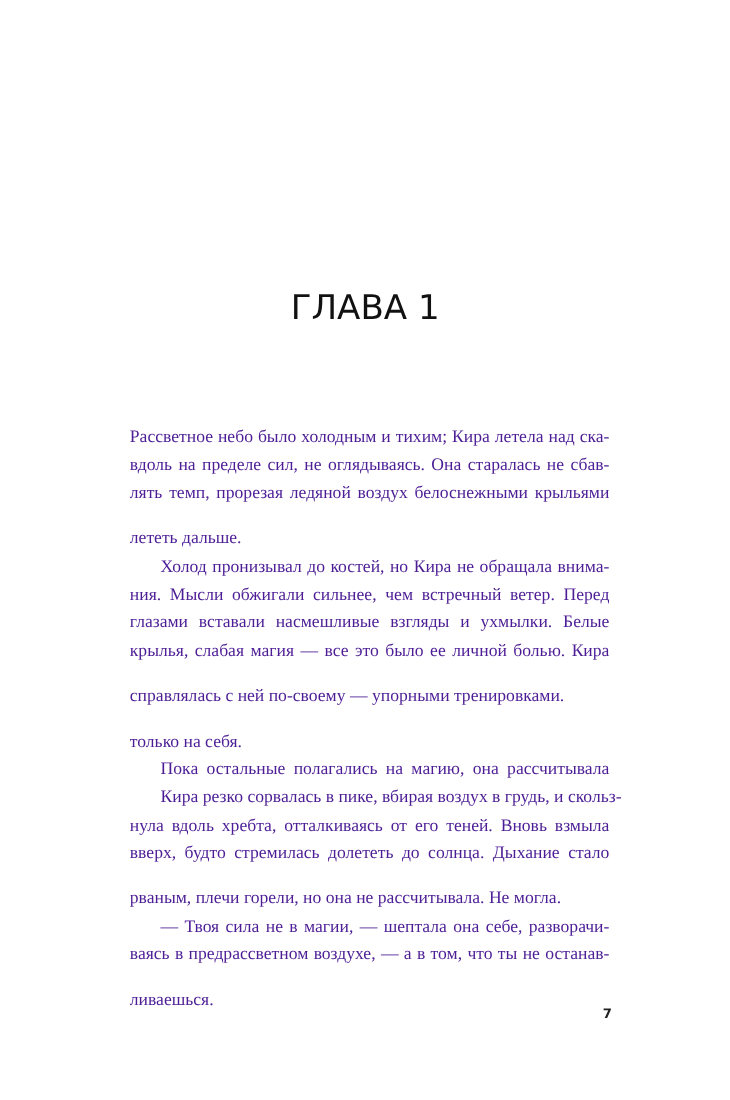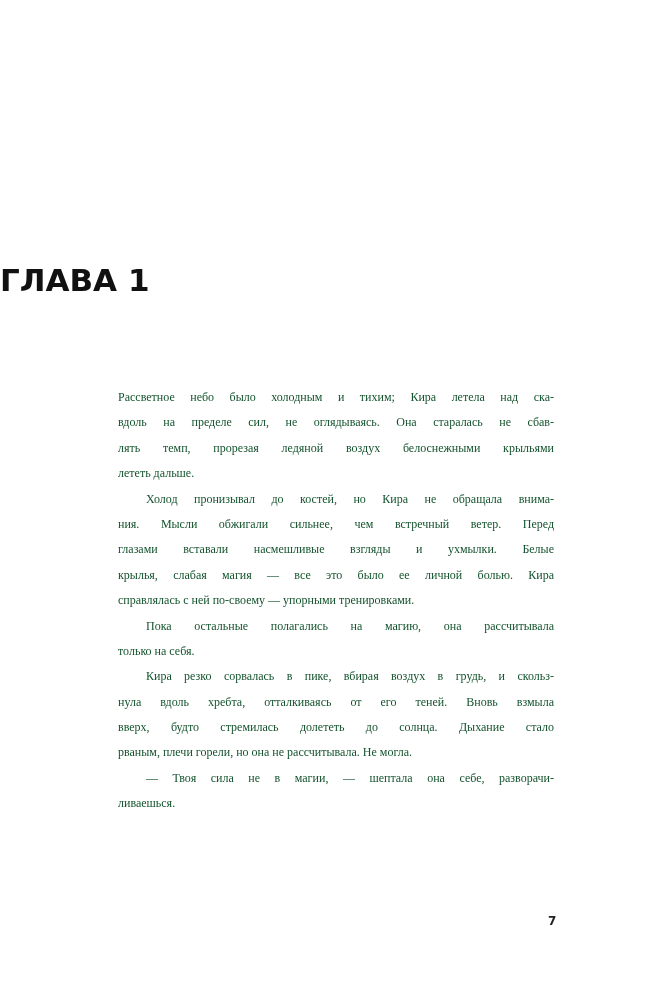--- a/index.html
+++ b/index.html
@@ -1,34 +1,35 @@
 <!DOCTYPE html>
 <html><head>
 <meta charset="utf-8">
 <style>
   html, body { margin: 0; padding: 0; background: #ffffff; }
   body { width: 664px; height: 1000px; position: relative; overflow: hidden; }
   .page { position: absolute; left: 0; top: 0; width: 664px; height: 1000px; background: #ffffff; }
   .chapter-title {
     position: absolute; left: 0; width: 664px; top: 262px;
+    text-align: center;
     font-family: "DejaVu Sans", sans-serif;
-    font-weight: bold; font-size: 31px; letter-spacing: 0px;
+    font-weight: normal; font-size: 31px; letter-spacing: 0px;
     color: #111111;
   }
   .body-text {
     position: absolute; left: 118px; top: 385px; width: 436px;
     font-family: "Liberation Serif", serif;
-    font-size: 12px; color: #14532d;
+    font-size: 16px; color: #4c1d95;
   }
   .line {
     display: block; height: 25.4px; line-height: 25.4px;
     white-space: nowrap;
     text-align: justify; text-align-last: justify;
   }
-  .line.last { text-align-last: left; }
+  .line.last { text-align-last: left; margin-top: 16px; }
   .line.indent { padding-left: 28px; }
   .page-number {
     position: absolute; left: 548px; top: 914px;
     font-family: "DejaVu Sans", sans-serif; font-weight: bold;
     font-size: 12px; color: #222222;
   }
 </style>
 </head>
 <body>
 
@@ -46,31 +47,32 @@
 
     <div>
       <span class="line indent">Холод пронизывал до костей, но Кира не обращала внима-</span>
       <span class="line">ния. Мысли обжигали сильнее, чем встречный ветер. Перед</span>
       <span class="line">глазами вставали насмешливые взгляды и ухмылки. Белые</span>
       <span class="line">крылья, слабая магия — все это было ее личной болью. Кира</span>
       <span class="line last">справлялась с ней по-своему — упорными тренировками.</span>
     </div>
 
     <div>
+      <span class="line last">только на себя.</span>
       <span class="line indent">Пока остальные полагались на магию, она рассчитывала</span>
-      <span class="line last">только на себя.</span>
     </div>
 
     <div>
       <span class="line indent">Кира резко сорвалась в пике, вбирая воздух в грудь, и скольз-</span>
       <span class="line">нула вдоль хребта, отталкиваясь от его теней. Вновь взмыла</span>
       <span class="line">вверх, будто стремилась долететь до солнца. Дыхание стало</span>
       <span class="line last">рваным, плечи горели, но она не рассчитывала. Не могла.</span>
     </div>
 
     <div>
       <span class="line indent">— Твоя сила не в магии, — шептала она себе, разворачи-</span>
+      <span class="line">ваясь в предрассветном воздухе, — а в том, что ты не останав-</span>
       <span class="line last">ливаешься.</span>
     </div>
   </div>
 
   <div class="page-number">7</div>
 </div>
 
 </body></html>

